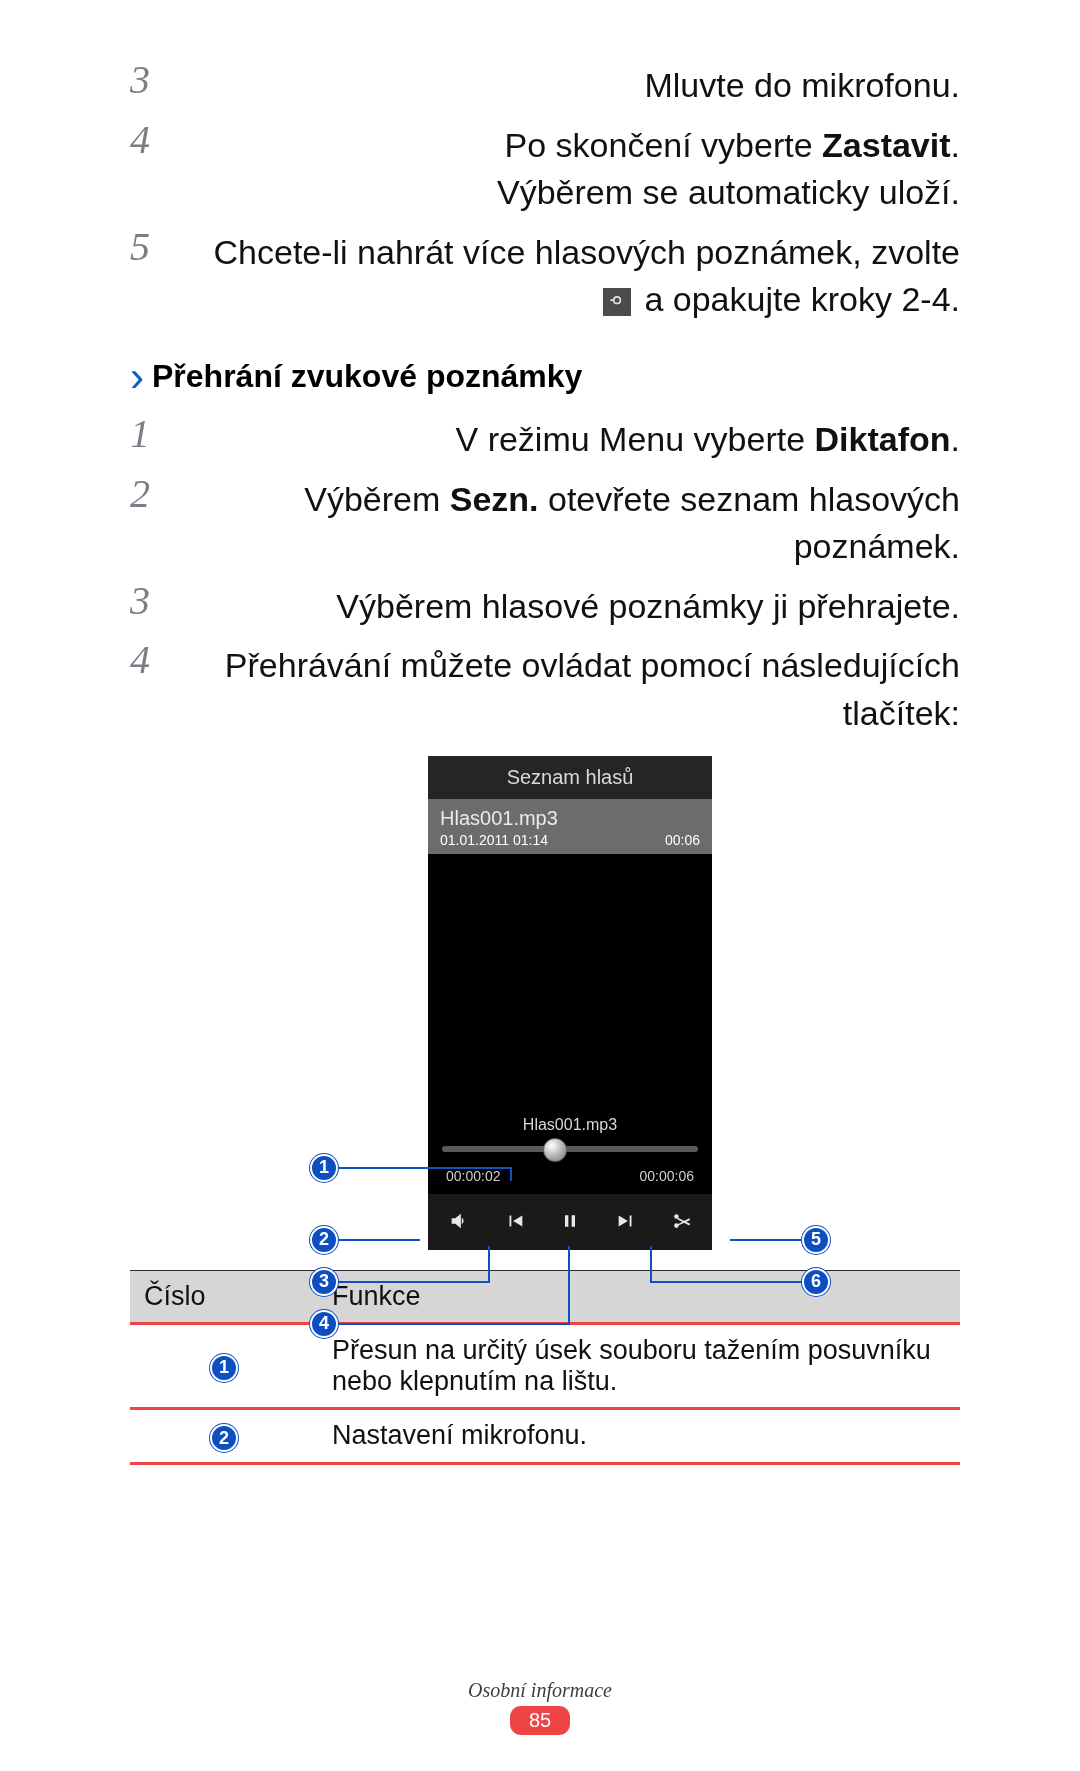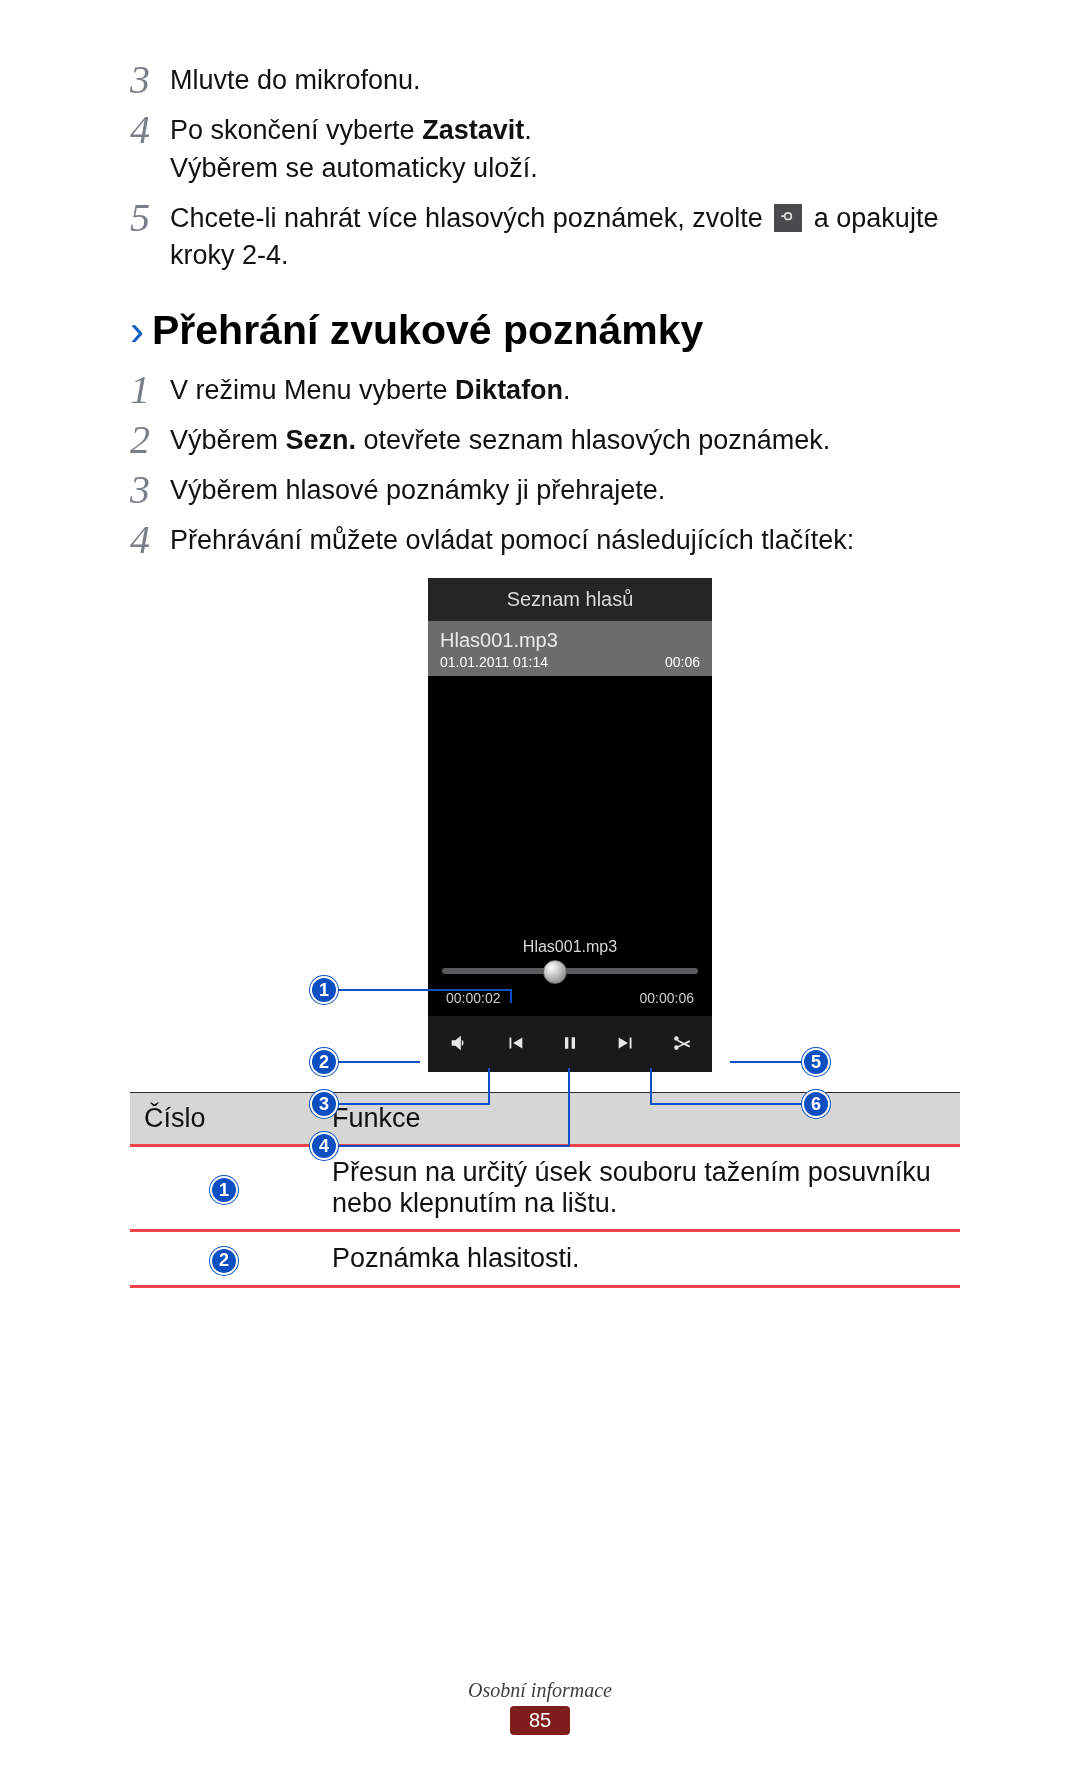--- a/index.html
+++ b/index.html
@@ -27,24 +27,25 @@
     font-family: Georgia, "Times New Roman", serif;
     font-style: italic;
     font-size: 40px;
     line-height: 1;
     color: #7a7e86;
     width: 40px;
     flex-shrink: 0;
     text-align: left;
   }
   .step-body {
-    font-size: 27px;
+    font-size: 34px;
     line-height: 1.4;
     padding-top: 2px;
     flex: 1;
+    text-align: right;
   }
   .step-body .sub {
     display: block;
   }
   .bold { font-weight: 700; }
 
   
   .inline-record {
     display: inline-block;
     width: 28px;
@@ -65,21 +66,21 @@
     margin: 32px 0 16px 0;
   }
   .chevron {
     color: #0e5dc2;
     font-size: 42px;
     font-weight: 200;
     margin-right: 8px;
     line-height: 1;
   }
   .sec-title {
-    font-size: 41px;
+    font-size: 32px;
     font-weight: 700;
     color: #000;
   }
 
   
   .phone-wrap {
     position: relative;
     width: 640px;
     margin: 18px 0 20px 120px;
   }
@@ -231,25 +232,25 @@
   .footer .fsec {
     font-style: italic;
     font-size: 20px;
     color:#3d3d3d;
     display:block;
     font-family:Liberation Serif, serif;
   }
   .footer .fpage {
     display:inline-block;
     min-width:40px;
-    background:#7f1d1d;
+    background:#ef4444;
     color:#fff;
     font-size:20px;
     padding:3px 10px;
-    border-radius:4px;
+    border-radius:11px;
     margin-top:4px;
   }
 </style>
 </head>
 <body>
 
 <div class="page">
 
   <div id="stepsA">
       <div class="step">
@@ -400,21 +401,21 @@
         <th class="sep">Funkce</th>
       </tr>
     </thead>
     <tbody id="ftbody">
         <tr>
           <td class="nc"><span class="bullet-dot">1</span></td>
           <td>Přesun na určitý úsek souboru tažením posuvníku nebo klepnutím na lištu.</td>
         </tr>
         <tr>
           <td class="nc"><span class="bullet-dot">2</span></td>
-          <td>Poznámka hlasitosti.</td>
+          <td>Nastavení mikrofonu.</td>
         </tr>
       </tbody>
   </table>
 
   <div class="footer">
     <span class="fsec">Osobní informace</span>
     <span class="fpage">85</span>
   </div>
 
 </div>

